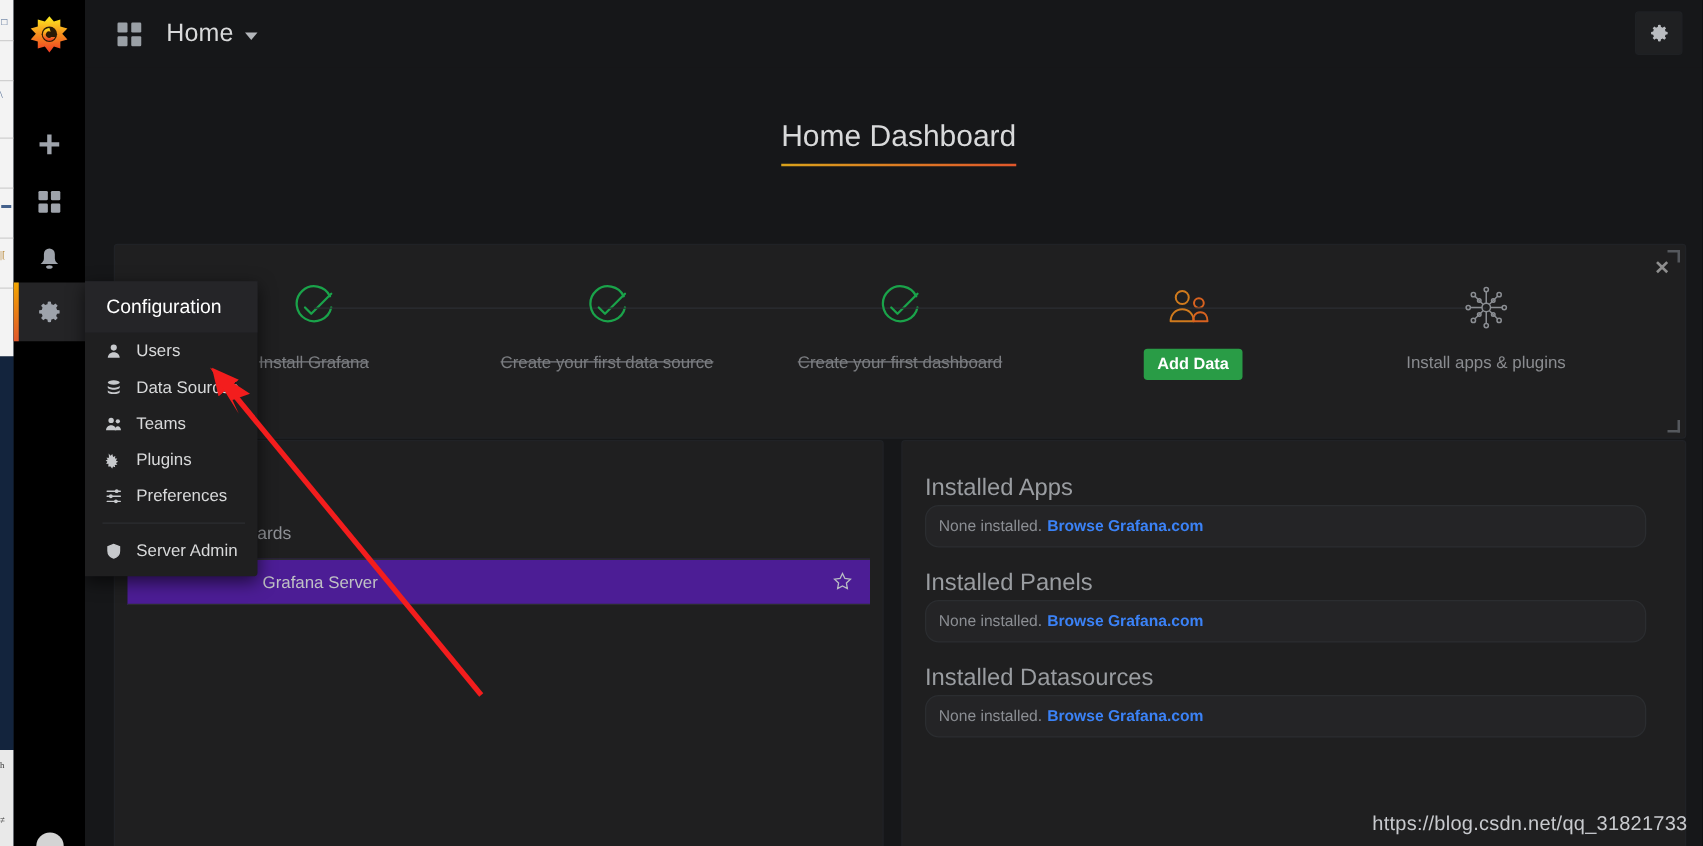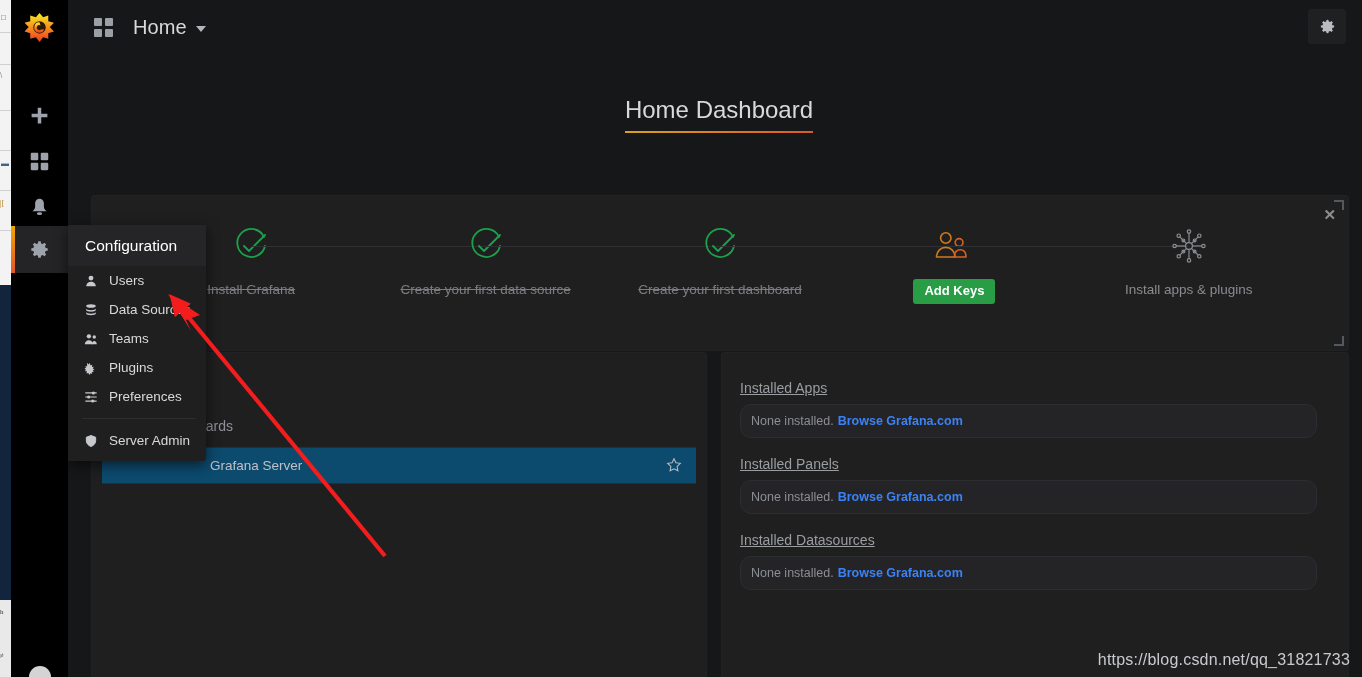--- a/index.html
+++ b/index.html
@@ -270,21 +270,21 @@
   .pd-sub {
     position: absolute;
     left: 18px; top: 65px;
     color: #8f9196;
     font-size: 14px;
   }
   .pd-row {
     position: absolute;
     left: 10px; top: 94px;
     width: 594px; height: 35px;
-    background: #0c4a6e;
+    background: #4c1d95;
     border-top: 1px solid #2b2d30;
     border-bottom: 1px solid #2b2d30;
     display: flex;
     align-items: center;
   }
   .pd-row-name {
     margin-left: 108px;
     color: #bfc1c4;
     font-size: 13.5px;
   }
@@ -297,22 +297,21 @@
 
   
   #panel-plugins {
     left: 649px; top: 298px;
     width: 626px; height: 330px;
   }
   .pp-section-title {
     position: absolute;
     left: 18px;
     color: #9a9da1;
-    font-size: 14px;
-    text-decoration: underline;
+    font-size: 19px;
   }
   .pp-box {
     position: absolute;
     left: 18px;
     width: 575px; height: 32px;
     background: #242426;
     border: 1px solid #2b2d30;
     border-radius: 11px;
     display: flex;
     align-items: center;
@@ -531,21 +530,21 @@
         <div class="gs-step">
           <div class="gs-connector" style="left:50%; right:-50%;"></div>
           <div class="gs-icon-row">
             <svg width="40" height="40" viewBox="0 0 40 40" fill="none" stroke="#cf7a1d" stroke-width="1.6" stroke-linecap="round" stroke-linejoin="round">
               <path d="M17 12a5.2 5.2 0 1 1-10.4 0A5.2 5.2 0 0 1 17 12z"></path>
               <path d="M2.5 31c0-5.6 4.1-9.6 9.3-9.6S21 25.4 21 31z"></path>
               <path d="M29 16.5a3.9 3.9 0 1 1-7.8 0 3.9 3.9 0 0 1 7.8 0z" stroke="#d8621f"></path>
               <path d="M20.5 31c0-4.2 2-7.3 5.8-7.3S32 26.8 32 31z" stroke="#d8621f"></path>
             </svg>
           </div>
-          <button class="gs-btn">Add Keys</button>
+          <button class="gs-btn">Add Data</button>
         </div>
 
         <div class="gs-step">
           <div class="gs-icon-row">
             <svg width="42" height="42" viewBox="0 0 42 42" fill="none" stroke="#8b8e93" stroke-width="1.2">
               <circle cx="21" cy="21" r="3.4"></circle>
               <g>
                 <line x1="21" y1="17.6" x2="21" y2="8"></line>
                   <circle cx="21" cy="6.6" r="1.7"></circle>
                 <line x1="21" y1="24.4" x2="21" y2="34"></line>

